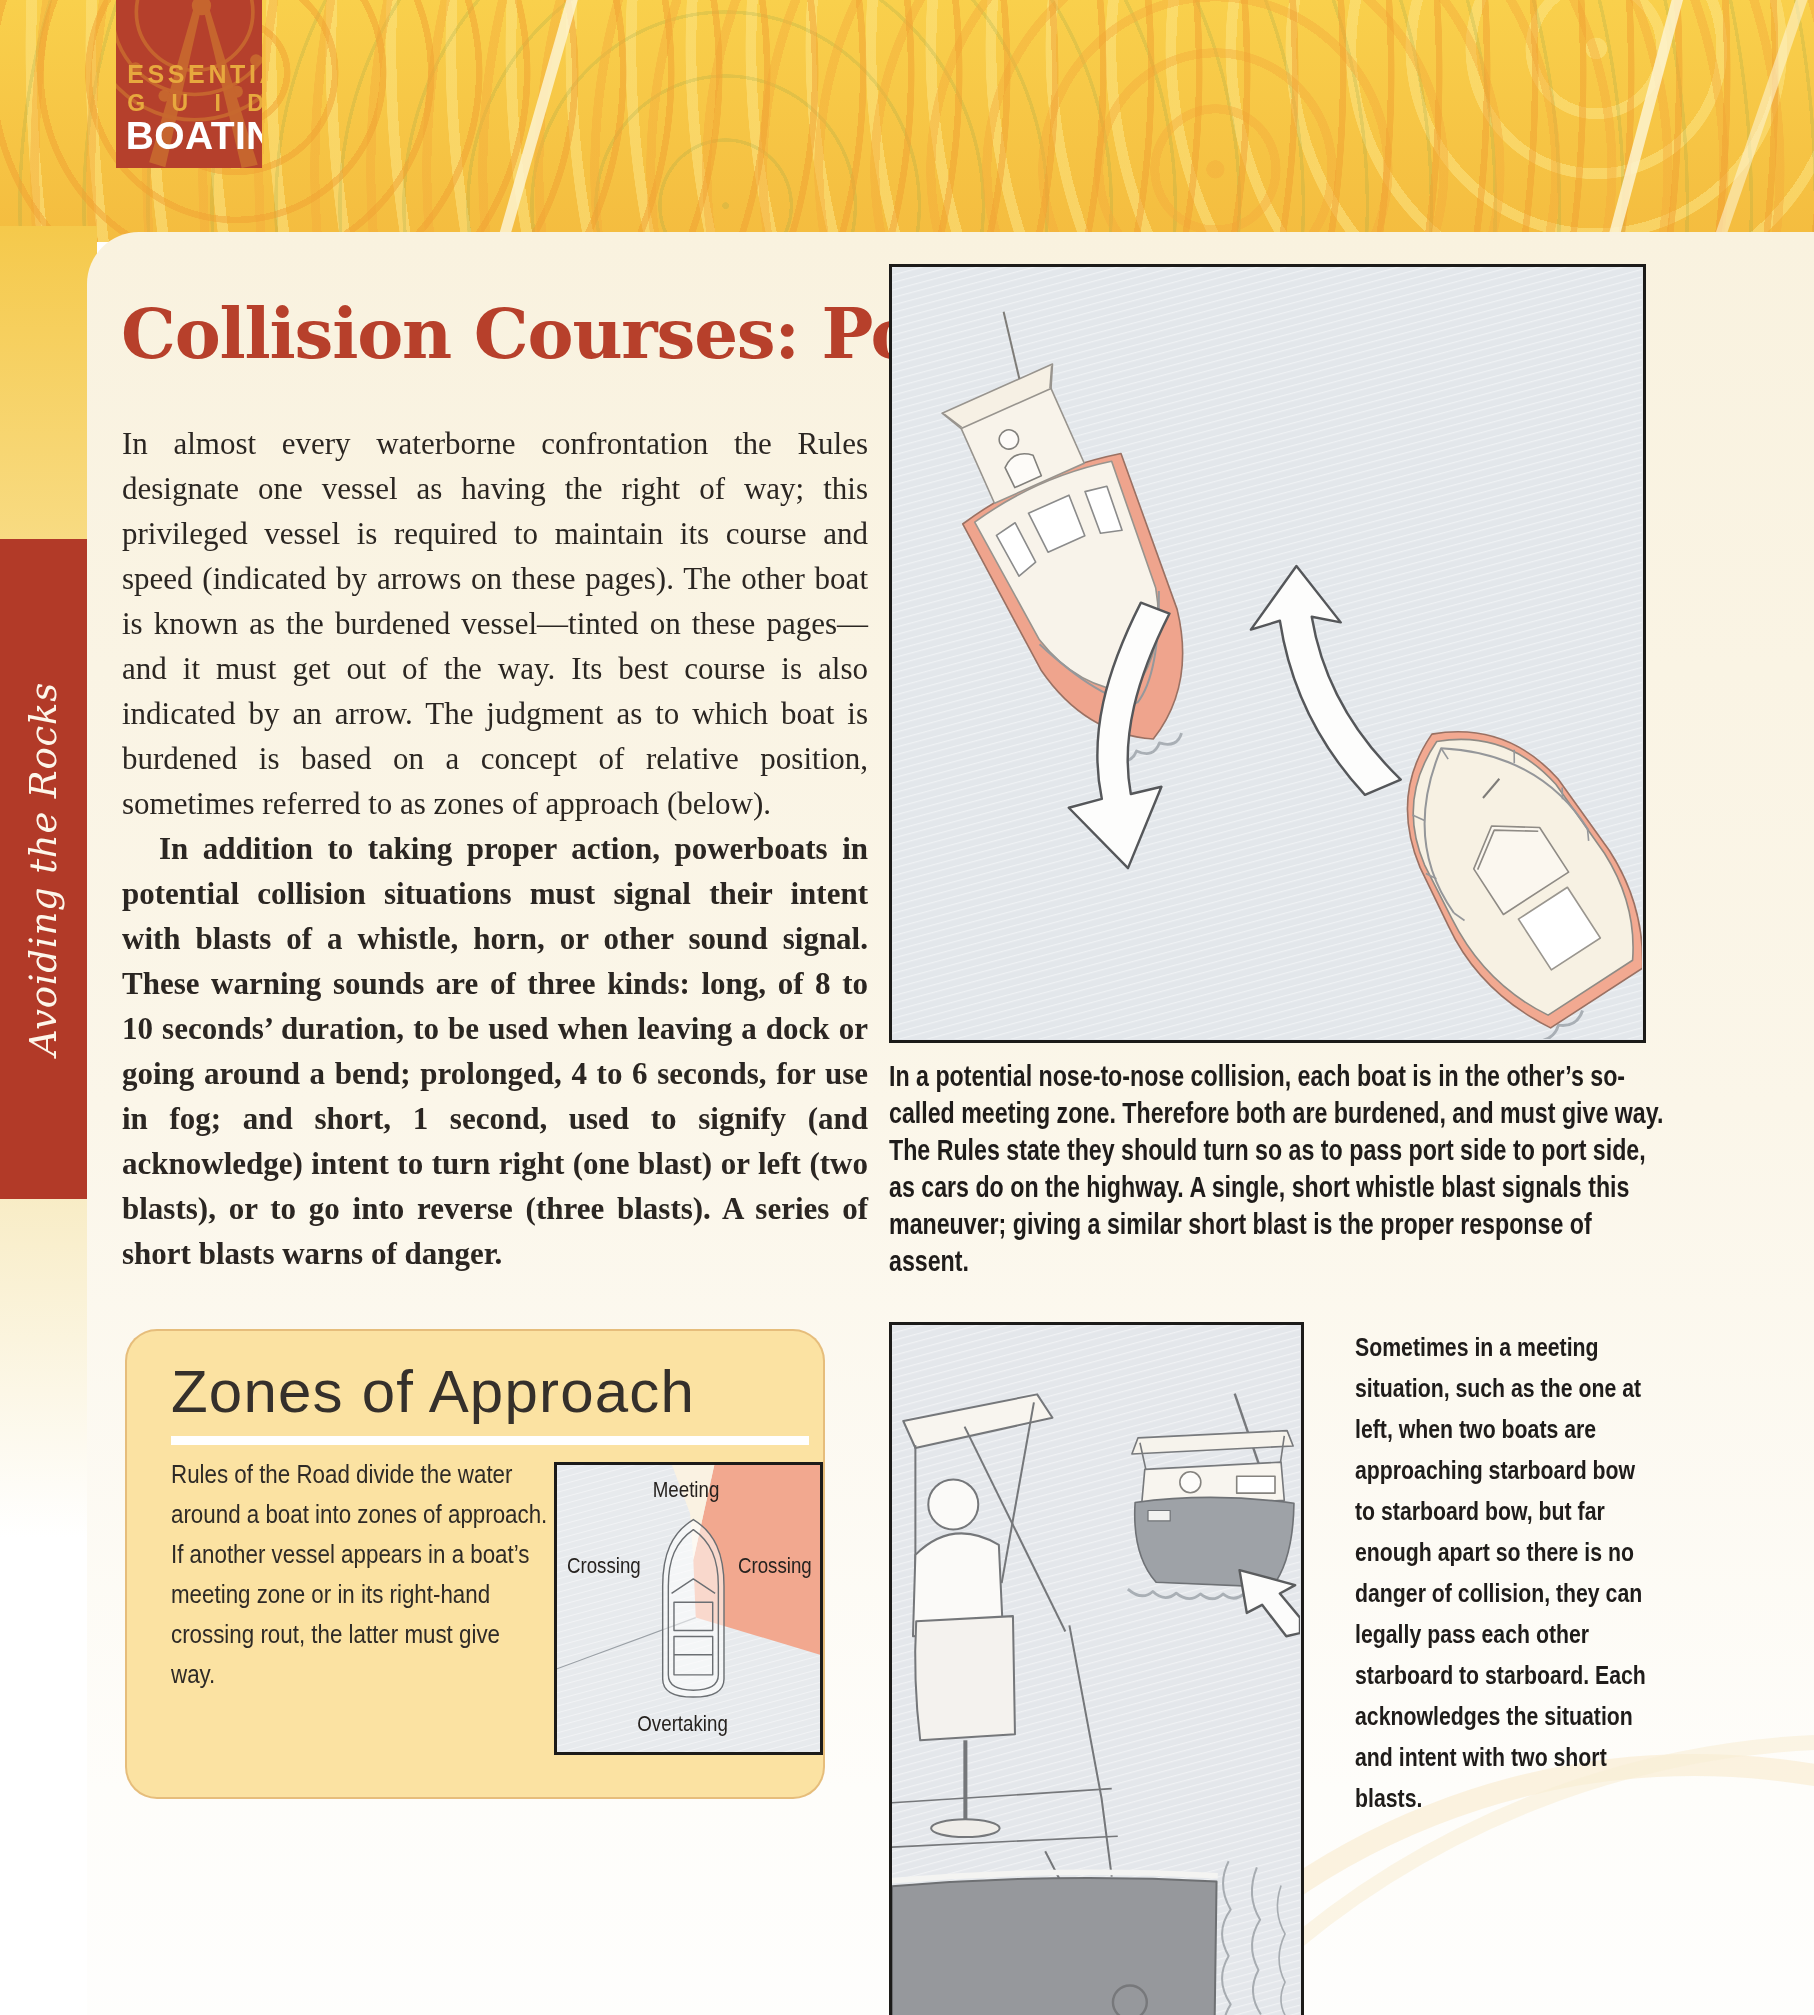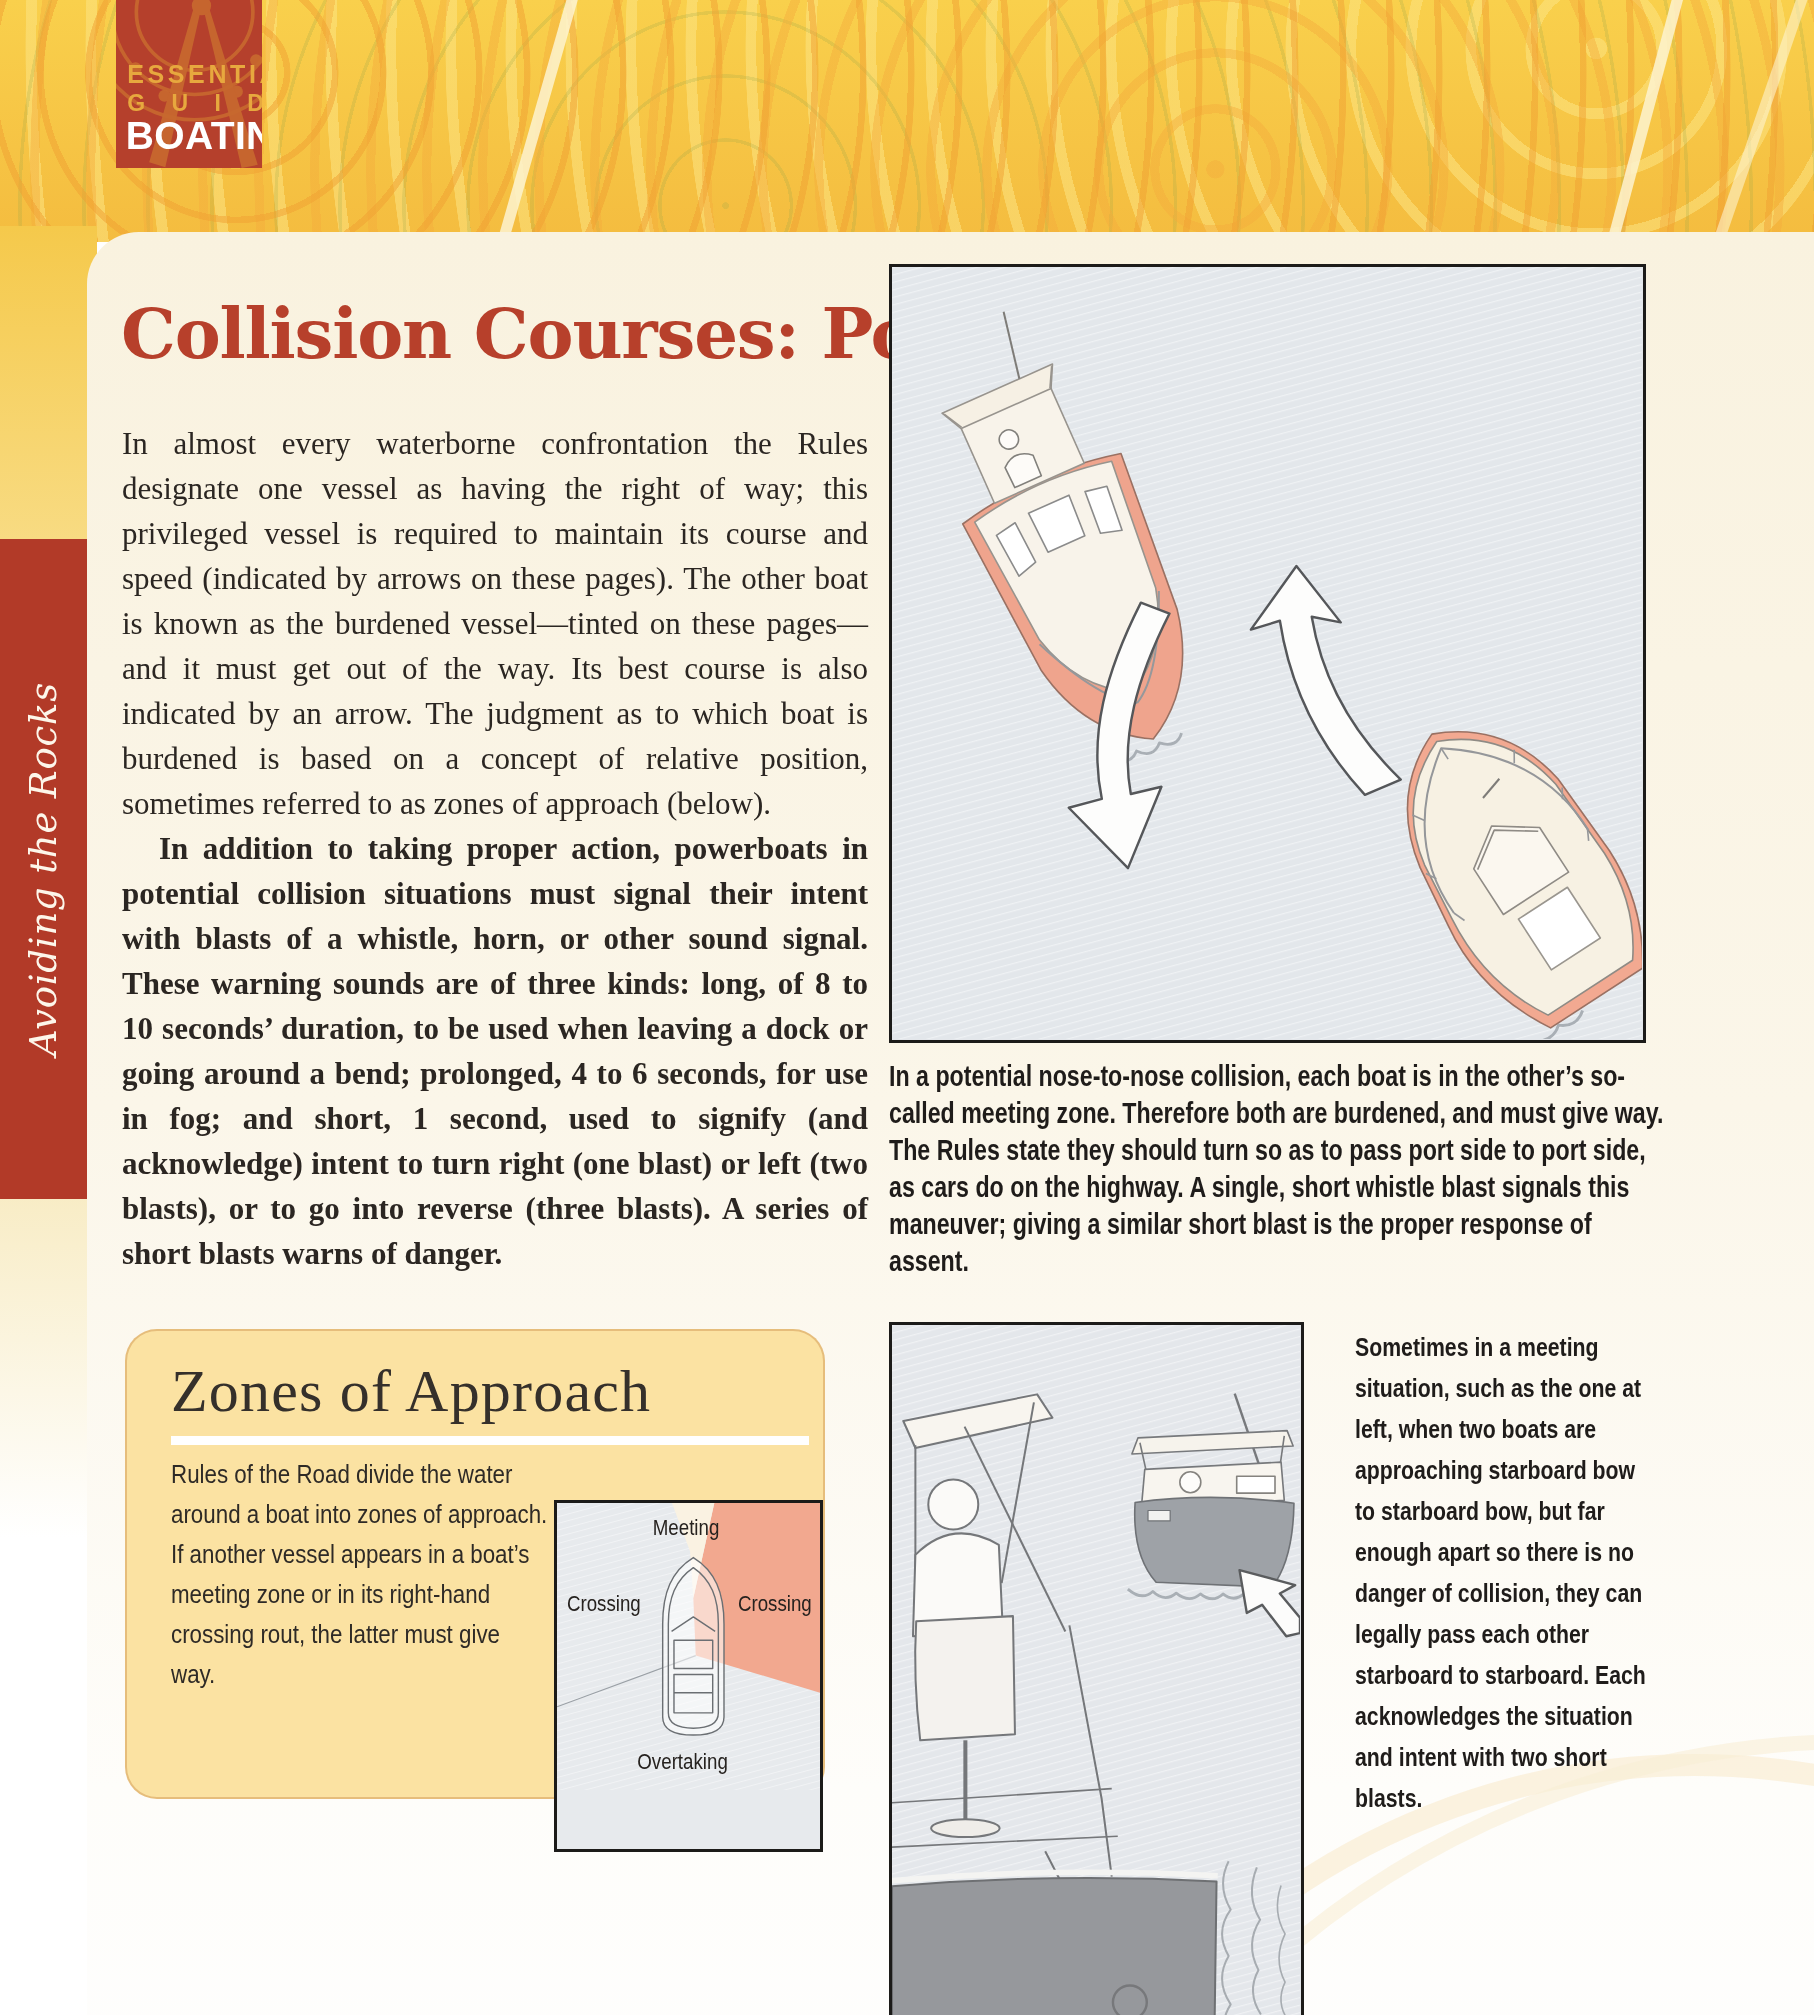--- a/index.html
+++ b/index.html
@@ -58,32 +58,32 @@
   
   .cond { font-family:"Liberation Sans", sans-serif; transform-origin:0 0; color:#1F1C1A; }
   .cap1 { position:absolute; left:889px; top:1058px; width:968px; transform:scaleX(.80);
     font-size:29px; line-height:37px; font-weight:bold; }
   .cap2 { position:absolute; left:1355px; top:1327px; width:377px; transform:scaleX(.80);
     font-size:26.6px; line-height:41px; font-weight:bold; }
 
   
   .zones { position:absolute; left:125px; top:1329px; width:700px; height:470px;
     background:#FBE2A2; border:2px solid rgba(205,145,75,.45); border-radius:32px; }
-  .zones-title { position:absolute; left:171px; top:1357px; font-family:Liberation Serif, serif;
+  .zones-title { position:absolute; left:171px; top:1357px; font-family:Liberation Sans, sans-serif;
     font-size:60px; color:#35302B; letter-spacing:1.2px; white-space:nowrap; }
   .zones-rule { position:absolute; left:171px; top:1436px; width:638px; height:8.9px; background:#FFFFFF; }
   .zones-body { position:absolute; left:171px; top:1454px; width:451px; transform:scaleX(.84);
     transform-origin:0 0; font-size:26.6px; line-height:40px; color:#2E2A26; }
 
   
   .figframe { position:absolute; border:3.6px solid #1C1B19; background:#E3E6EA; overflow:hidden; }
   .fig1 { left:889px; top:264px; width:757px; height:779px; }
   .fig2 { left:889px; top:1322px; width:415px; height:711px; }
-  .diag { position:absolute; left:554px; top:1462px; width:269px; height:352px;
-    border:3.2px solid #1C1B19; background:#E7EAED; overflow:hidden;margin-top:38px; }
+  .diag { position:absolute; left:554px; top:1462px; width:269px; height:293px;
+    border:3.2px solid #1C1B19; background:#E7EAED; overflow:hidden; }
   svg { display:block; }
 </style>
 </head>
 <body>
 
 <div class="header-band">
   <div class="band-line" style="left:524px; transform:rotate(16deg);"></div>
   <div class="band-line" style="left:1632px; transform:rotate(15deg);"></div>
   <div class="band-line" style="left:1745px; transform:rotate(19deg); opacity:.7;"></div>
 </div>

